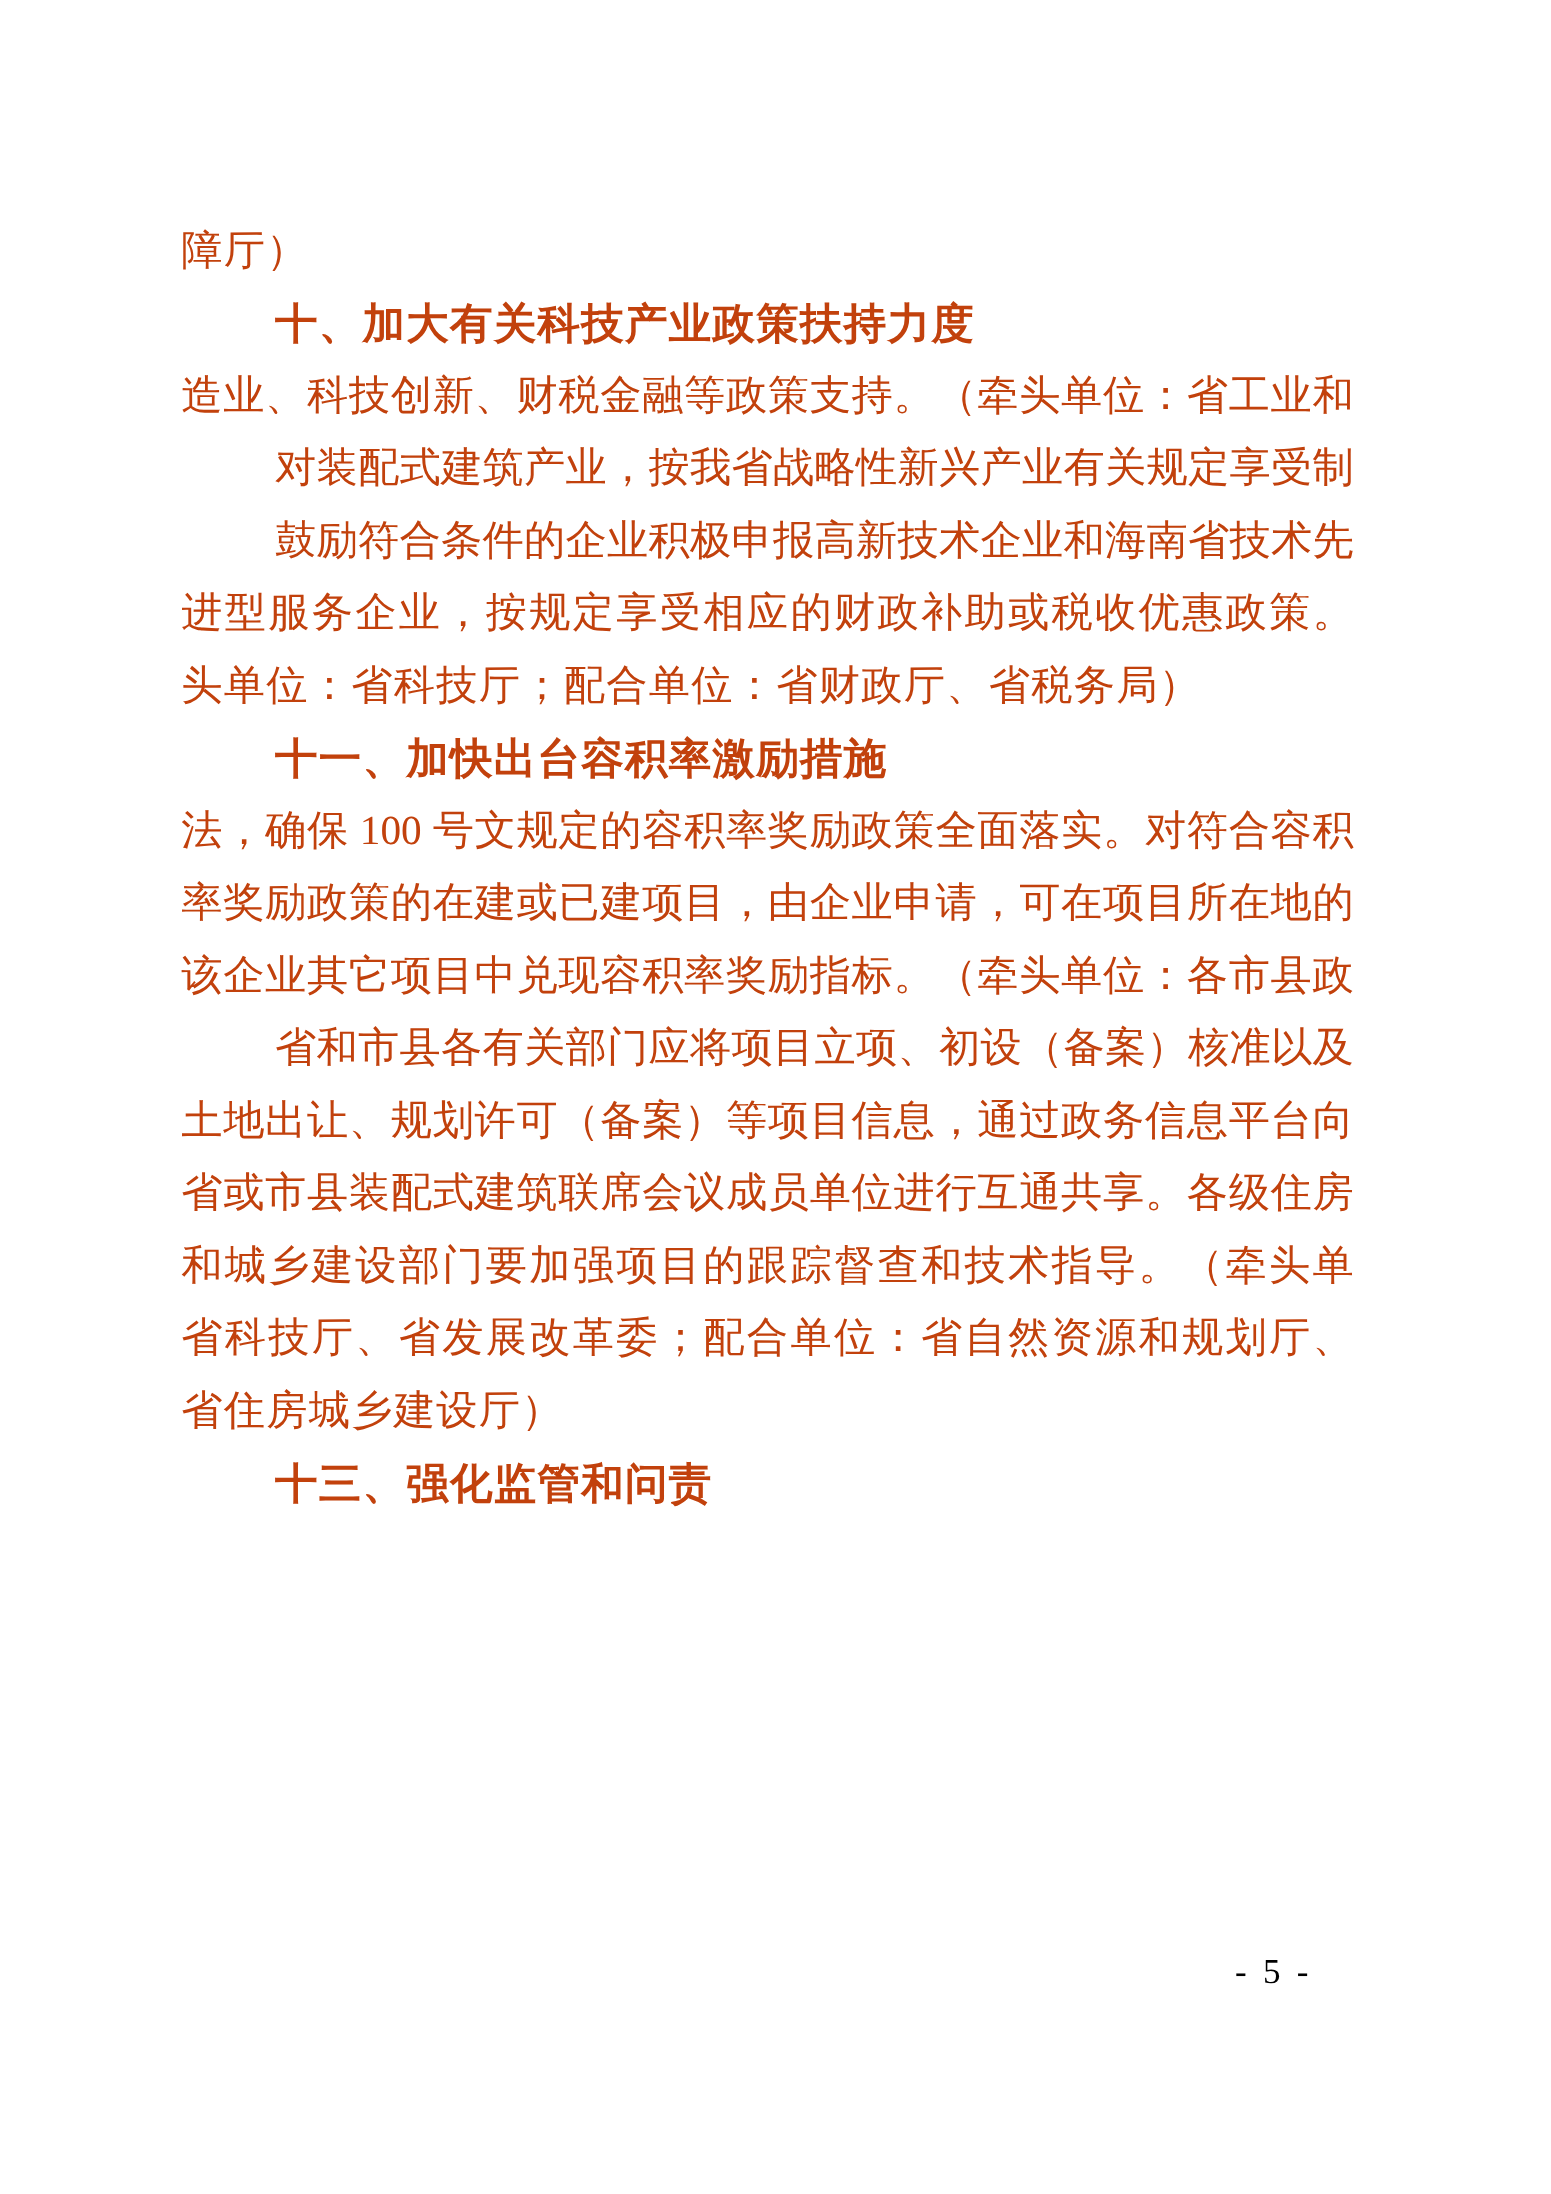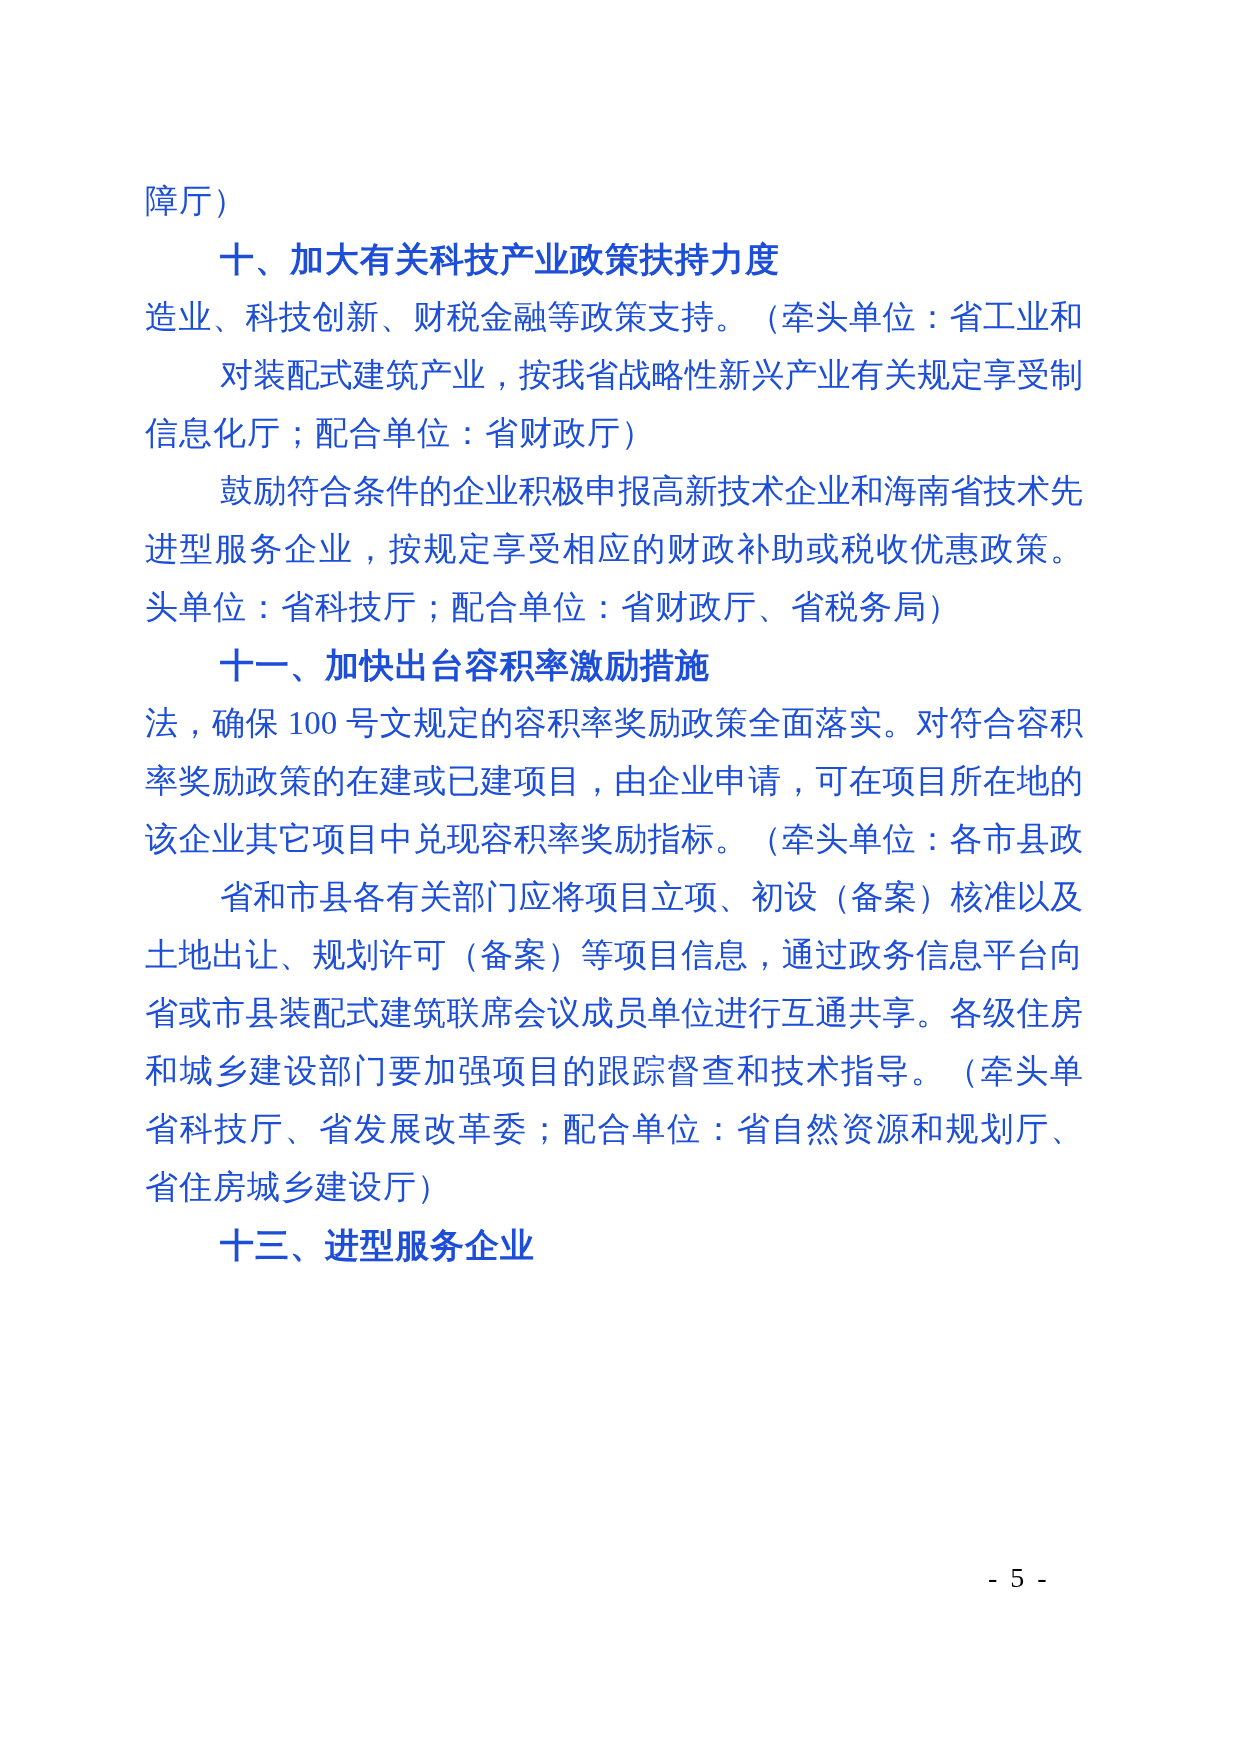--- a/index.html
+++ b/index.html
@@ -21,21 +21,21 @@
     top: 172px;
     width: 938px;
   }
   .line {
     box-sizing: border-box;
     width: 100%;
     height: 58px;
     line-height: 58px;
     font-size: 33px;
     font-family: "Liberation Serif", "DejaVu Serif", serif;
-    color: #1d4ed8;
+    color: #c2410c;
     overflow: hidden;
     text-align: left;
     letter-spacing: 1px;
   }
   .line.indent {
     padding-left: 75px;
   }
   .line.fill {
     text-align: justify;
     text-align-last: justify;
@@ -60,30 +60,29 @@
 </style>
 </head>
 <body>
 
 <div class="page">
   <div class="textblock">
     <div class="line">障厅）</div>
     <div class="line heading indent">十、加大有关科技产业政策扶持力度</div>
     <div class="line fill">造业、科技创新、财税金融等政策支持。（牵头单位：省工业和</div>
     <div class="line indent fill">对装配式建筑产业，按我省战略性新兴产业有关规定享受制</div>
-    <div class="line">信息化厅；配合单位：省财政厅）</div>
     <div class="line indent fill">鼓励符合条件的企业积极申报高新技术企业和海南省技术先</div>
     <div class="line fill">进型服务企业，按规定享受相应的财政补助或税收优惠政策。（牵</div>
     <div class="line">头单位：省科技厅；配合单位：省财政厅、省税务局）</div>
     <div class="line heading indent">十一、加快出台容积率激励措施</div>
     <div class="line fill">法，确保 100 号文规定的容积率奖励政策全面落实。对符合容积</div>
     <div class="line fill">率奖励政策的在建或已建项目，由企业申请，可在项目所在地的</div>
     <div class="line fill">该企业其它项目中兑现容积率奖励指标。（牵头单位：各市县政</div>
     <div class="line indent fill">省和市县各有关部门应将项目立项、初设（备案）核准以及</div>
     <div class="line fill">土地出让、规划许可（备案）等项目信息，通过政务信息平台向</div>
     <div class="line fill">省或市县装配式建筑联席会议成员单位进行互通共享。各级住房</div>
     <div class="line fill">和城乡建设部门要加强项目的跟踪督查和技术指导。（牵头单位：</div>
     <div class="line fill">省科技厅、省发展改革委；配合单位：省自然资源和规划厅、</div>
     <div class="line">省住房城乡建设厅）</div>
-    <div class="line heading indent">十三、进型服务企业</div>
+    <div class="line heading indent">十三、强化监管和问责</div>
   </div>
   <div class="page-number">- 5 -</div>
 </div>
 
 </body></html>

